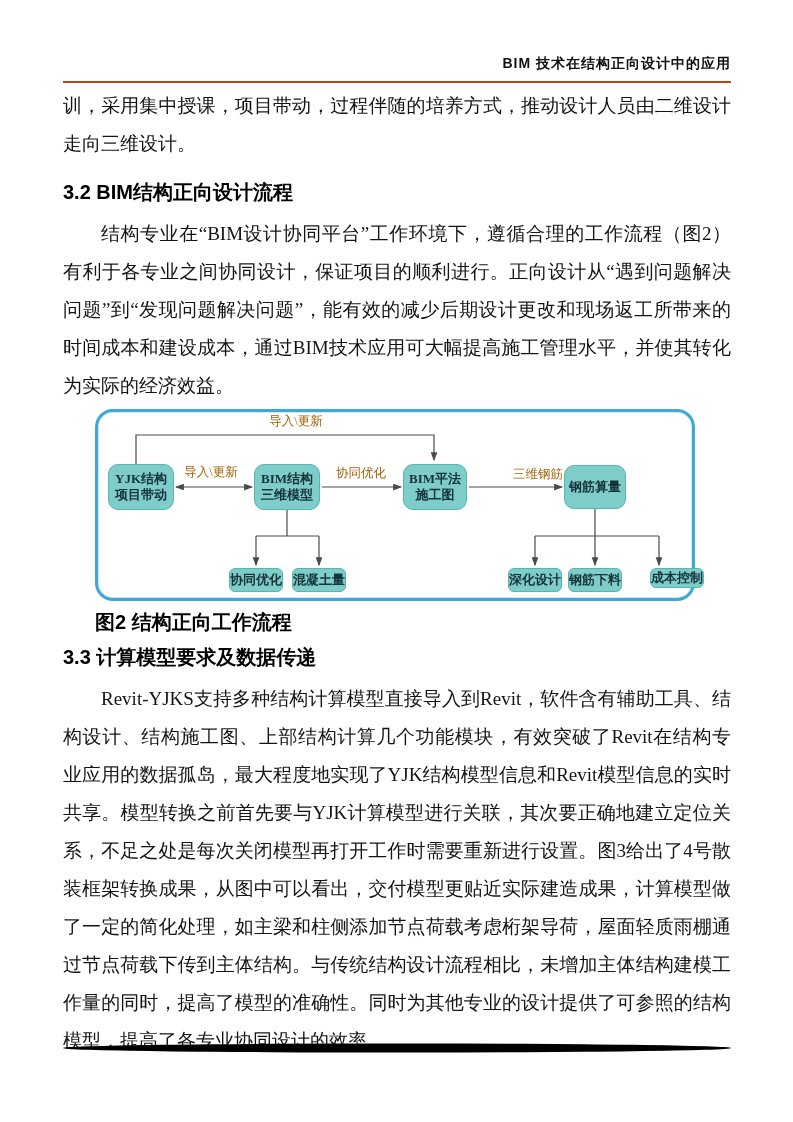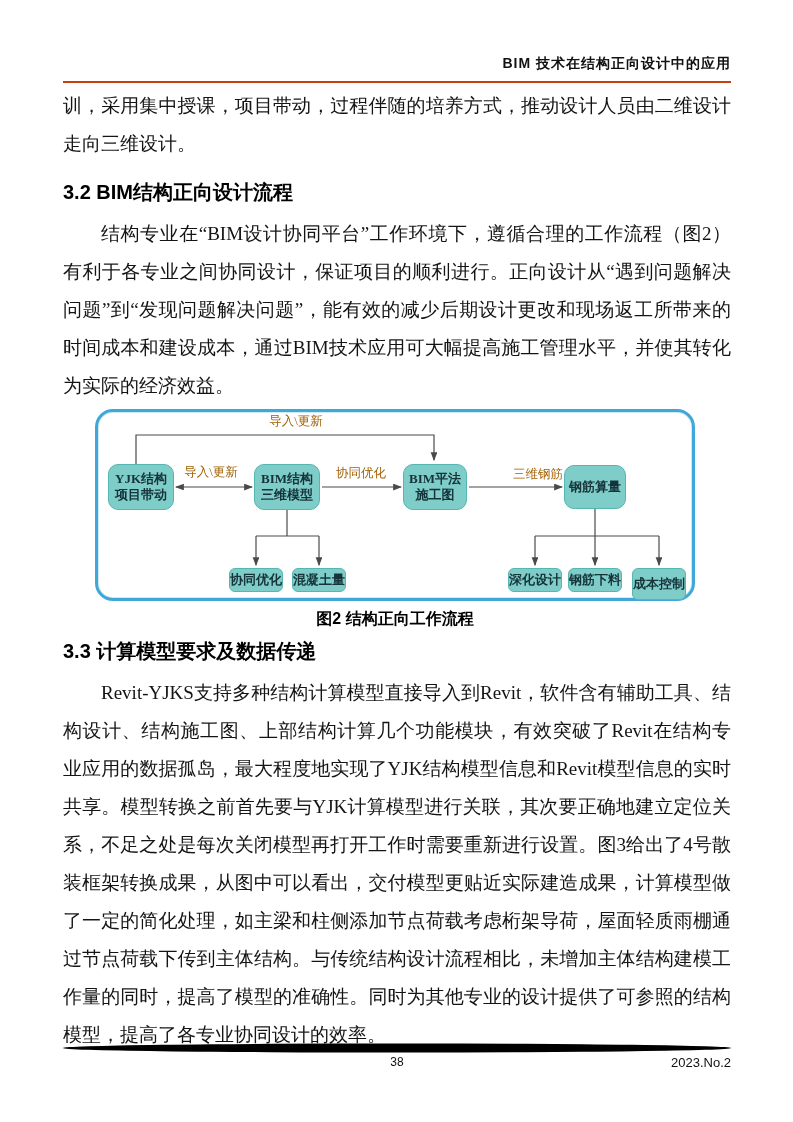--- a/index.html
+++ b/index.html
@@ -47,23 +47,23 @@
     color:#16333a;
   }
   .node.small { border-radius:6px; }
 
   .edge-label {
     position:absolute; transform:translateX(-50%);
     font-size:12.5px; color:#a16207; white-space:nowrap;
   }
 
   .figure-caption {
-    width:600px; text-align:center; margin-top:8px;
+    width:600px; margin-top:8px;
     font-family:"Liberation Sans","DejaVu Sans",sans-serif;
-    font-size:16px; font-weight:600; color:#000;
+    font-size:20px; font-weight:600; color:#000;
   }
 
   .page-footer { position:absolute; left:63px; right:62px; top:1042px; }
   .footer-bar { display:block; width:100%; height:12px; }
   .footer-row {
     position:relative; height:20px; margin-top:1px;
     font-family:"Liberation Sans","DejaVu Sans",sans-serif; color:#111;
   }
   .page-number { position:absolute; left:50%; transform:translateX(-50%); font-size:12px; }
   .issue { position:absolute; right:0; top:0; font-size:13px; }
@@ -111,38 +111,34 @@
 项目带动</div>
         <div class="node" style="left:156px;top:52px;width:66px;height:46px">BIM结构
 三维模型</div>
         <div class="node" style="left:305px;top:52px;width:64px;height:46px">BIM平法
 施工图</div>
         <div class="node" style="left:466px;top:53px;width:62px;height:44px">钢筋算量</div>
         <div class="node small" style="left:131px;top:156px;width:54px;height:24px">协同优化</div>
         <div class="node small" style="left:194px;top:156px;width:54px;height:24px">混凝土量</div>
         <div class="node small" style="left:410px;top:156px;width:54px;height:24px">深化设计</div>
         <div class="node small" style="left:470px;top:156px;width:54px;height:24px">钢筋下料</div>
-        <div class="node small" style="left:534px;top:156px;width:54px;height:32px">成本控制</div>
+        <div class="node small" style="left:552px;top:156px;width:54px;height:20px">成本控制</div>
 
         <div class="edge-label" style="left:198px;top:1px">导入\更新</div>
         <div class="edge-label" style="left:113px;top:52px">导入\更新</div>
         <div class="edge-label" style="left:263px;top:53px">协同优化</div>
         <div class="edge-label" style="left:440px;top:54px">三维钢筋</div>
       </div>
 
       <figcaption class="figure-caption">图2 结构正向工作流程</figcaption>
     </figure>
 
     <h2 class="section-heading gap-top">3.3 计算模型要求及数据传递</h2>
     <p class="body-text">Revit-YJKS支持多种结构计算模型直接导入到Revit，软件含有辅助工具、结构设计、结构施工图、上部结构计算几个功能模块，有效突破了Revit在结构专业应用的数据孤岛，最大程度地实现了YJK结构模型信息和Revit模型信息的实时共享。模型转换之前首先要与YJK计算模型进行关联，其次要正确地建立定位关系，不足之处是每次关闭模型再打开工作时需要重新进行设置。图3给出了4号散装框架转换成果，从图中可以看出，交付模型更贴近实际建造成果，计算模型做了一定的简化处理，如主梁和柱侧添加节点荷载考虑桁架导荷，屋面轻质雨棚通过节点荷载下传到主体结构。与传统结构设计流程相比，未增加主体结构建模工作量的同时，提高了模型的准确性。同时为其他专业的设计提供了可参照的结构模型，提高了各专业协同设计的效率。</p>
 
   </div>
 
   <footer class="page-footer">
     <svg class="footer-bar" viewBox="0 0 668 12" preserveAspectRatio="none" aria-hidden="true">
       <ellipse cx="334" cy="6" rx="334" ry="4.5" fill="#000"></ellipse>
     </svg>
-    <div class="footer-row">
-      <span class="page-number">38</span>
-      <span class="issue">2023.No.2</span>
-    </div>
   </footer>
 </div>
 
 </body></html>

